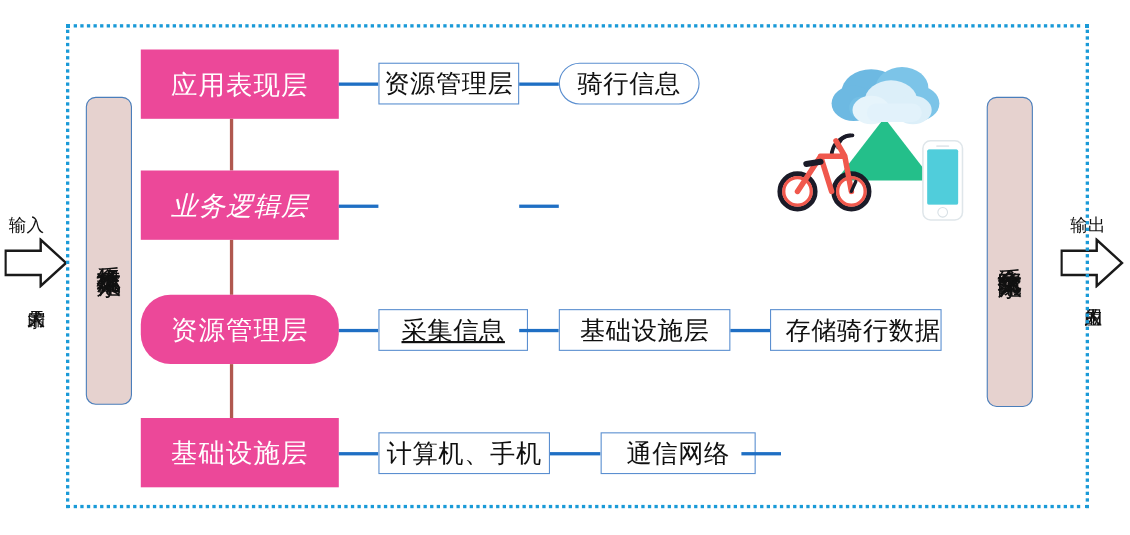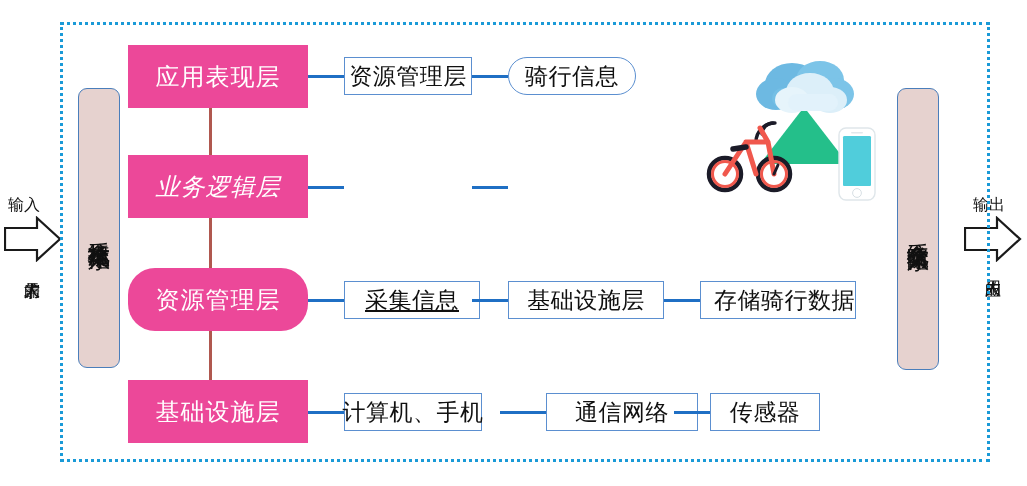--- a/index.html
+++ b/index.html
@@ -135,31 +135,28 @@
   </div>
   <div class="h-line" style="left:664px;top:299px;width:36px;"></div>
   <div class="node-box" style="left:700px;top:281px;width:156px;justify-content:flex-end;">
     <span>存储骑行数据</span>
   </div>
 
   <div class="layer-box" id="layer-3">
     <span>基础设施层</span>
   </div>
   <div class="h-line" style="left:308px;top:411px;width:36px;"></div>
-  <div class="node-box" style="left:344px;top:393px;width:138px;">
+  <div class="node-box" style="left:344px;top:393px;width:156px;">
     <span>计算机、手机</span>
   </div>
   <div class="h-line" style="left:500px;top:411px;width:46px;"></div>
-  <div class="node-box" style="left:546px;top:393px;width:152px;">
+  <div class="node-box" style="left:546px;top:393px;width:141px;">
     <span>通信网络</span>
   </div>
   <div class="h-line" style="left:674px;top:411px;width:36px;"></div>
-  <div class="node-box" style="left:710px;top:393px;width:110px;">
-    <span>传感器</span>
-  </div>
 
   <svg id="illustration" viewBox="0 0 186 158">
 
     <polygon points="104,55 148,112 60,112" fill="#24bf8a"></polygon>
 
     <g>
       <ellipse cx="92" cy="32" rx="27" ry="21" fill="#6db9e2"></ellipse>
       <ellipse cx="120" cy="28" rx="24" ry="19" fill="#7cc4e8"></ellipse>
       <ellipse cx="76" cy="42" rx="20" ry="16" fill="#6db9e2"></ellipse>
       <ellipse cx="134" cy="42" rx="20" ry="16" fill="#7cc4e8"></ellipse>

